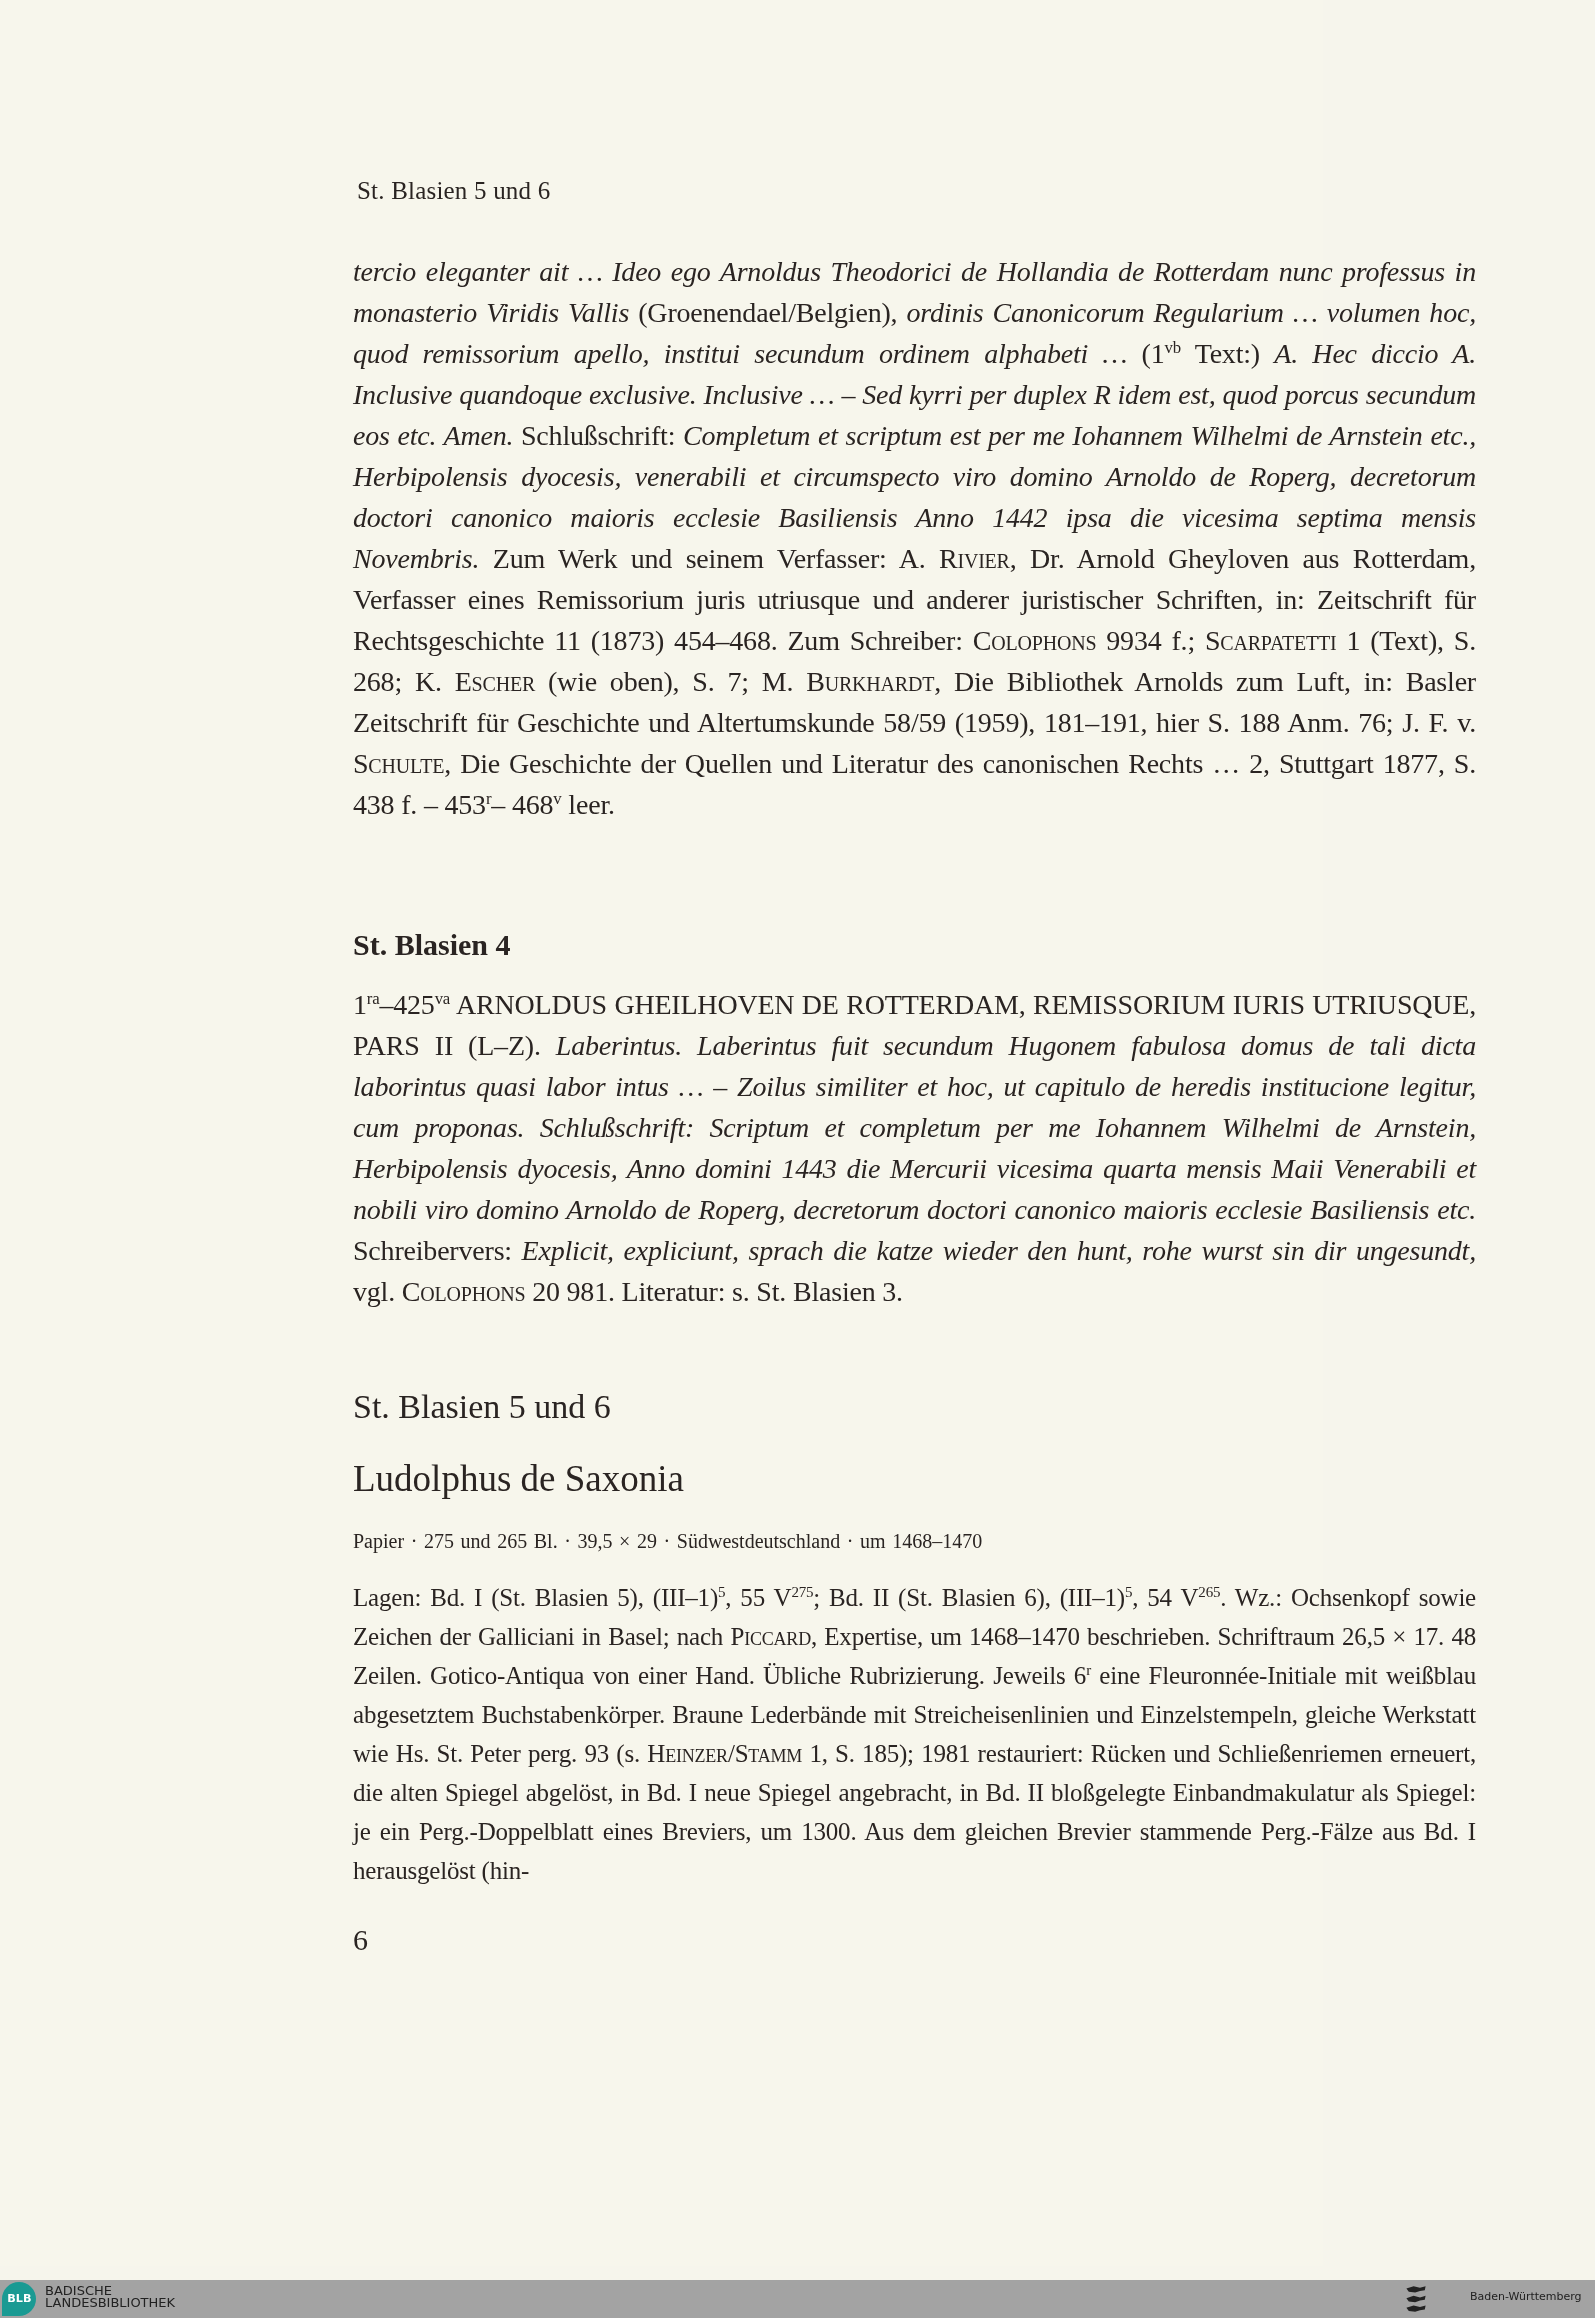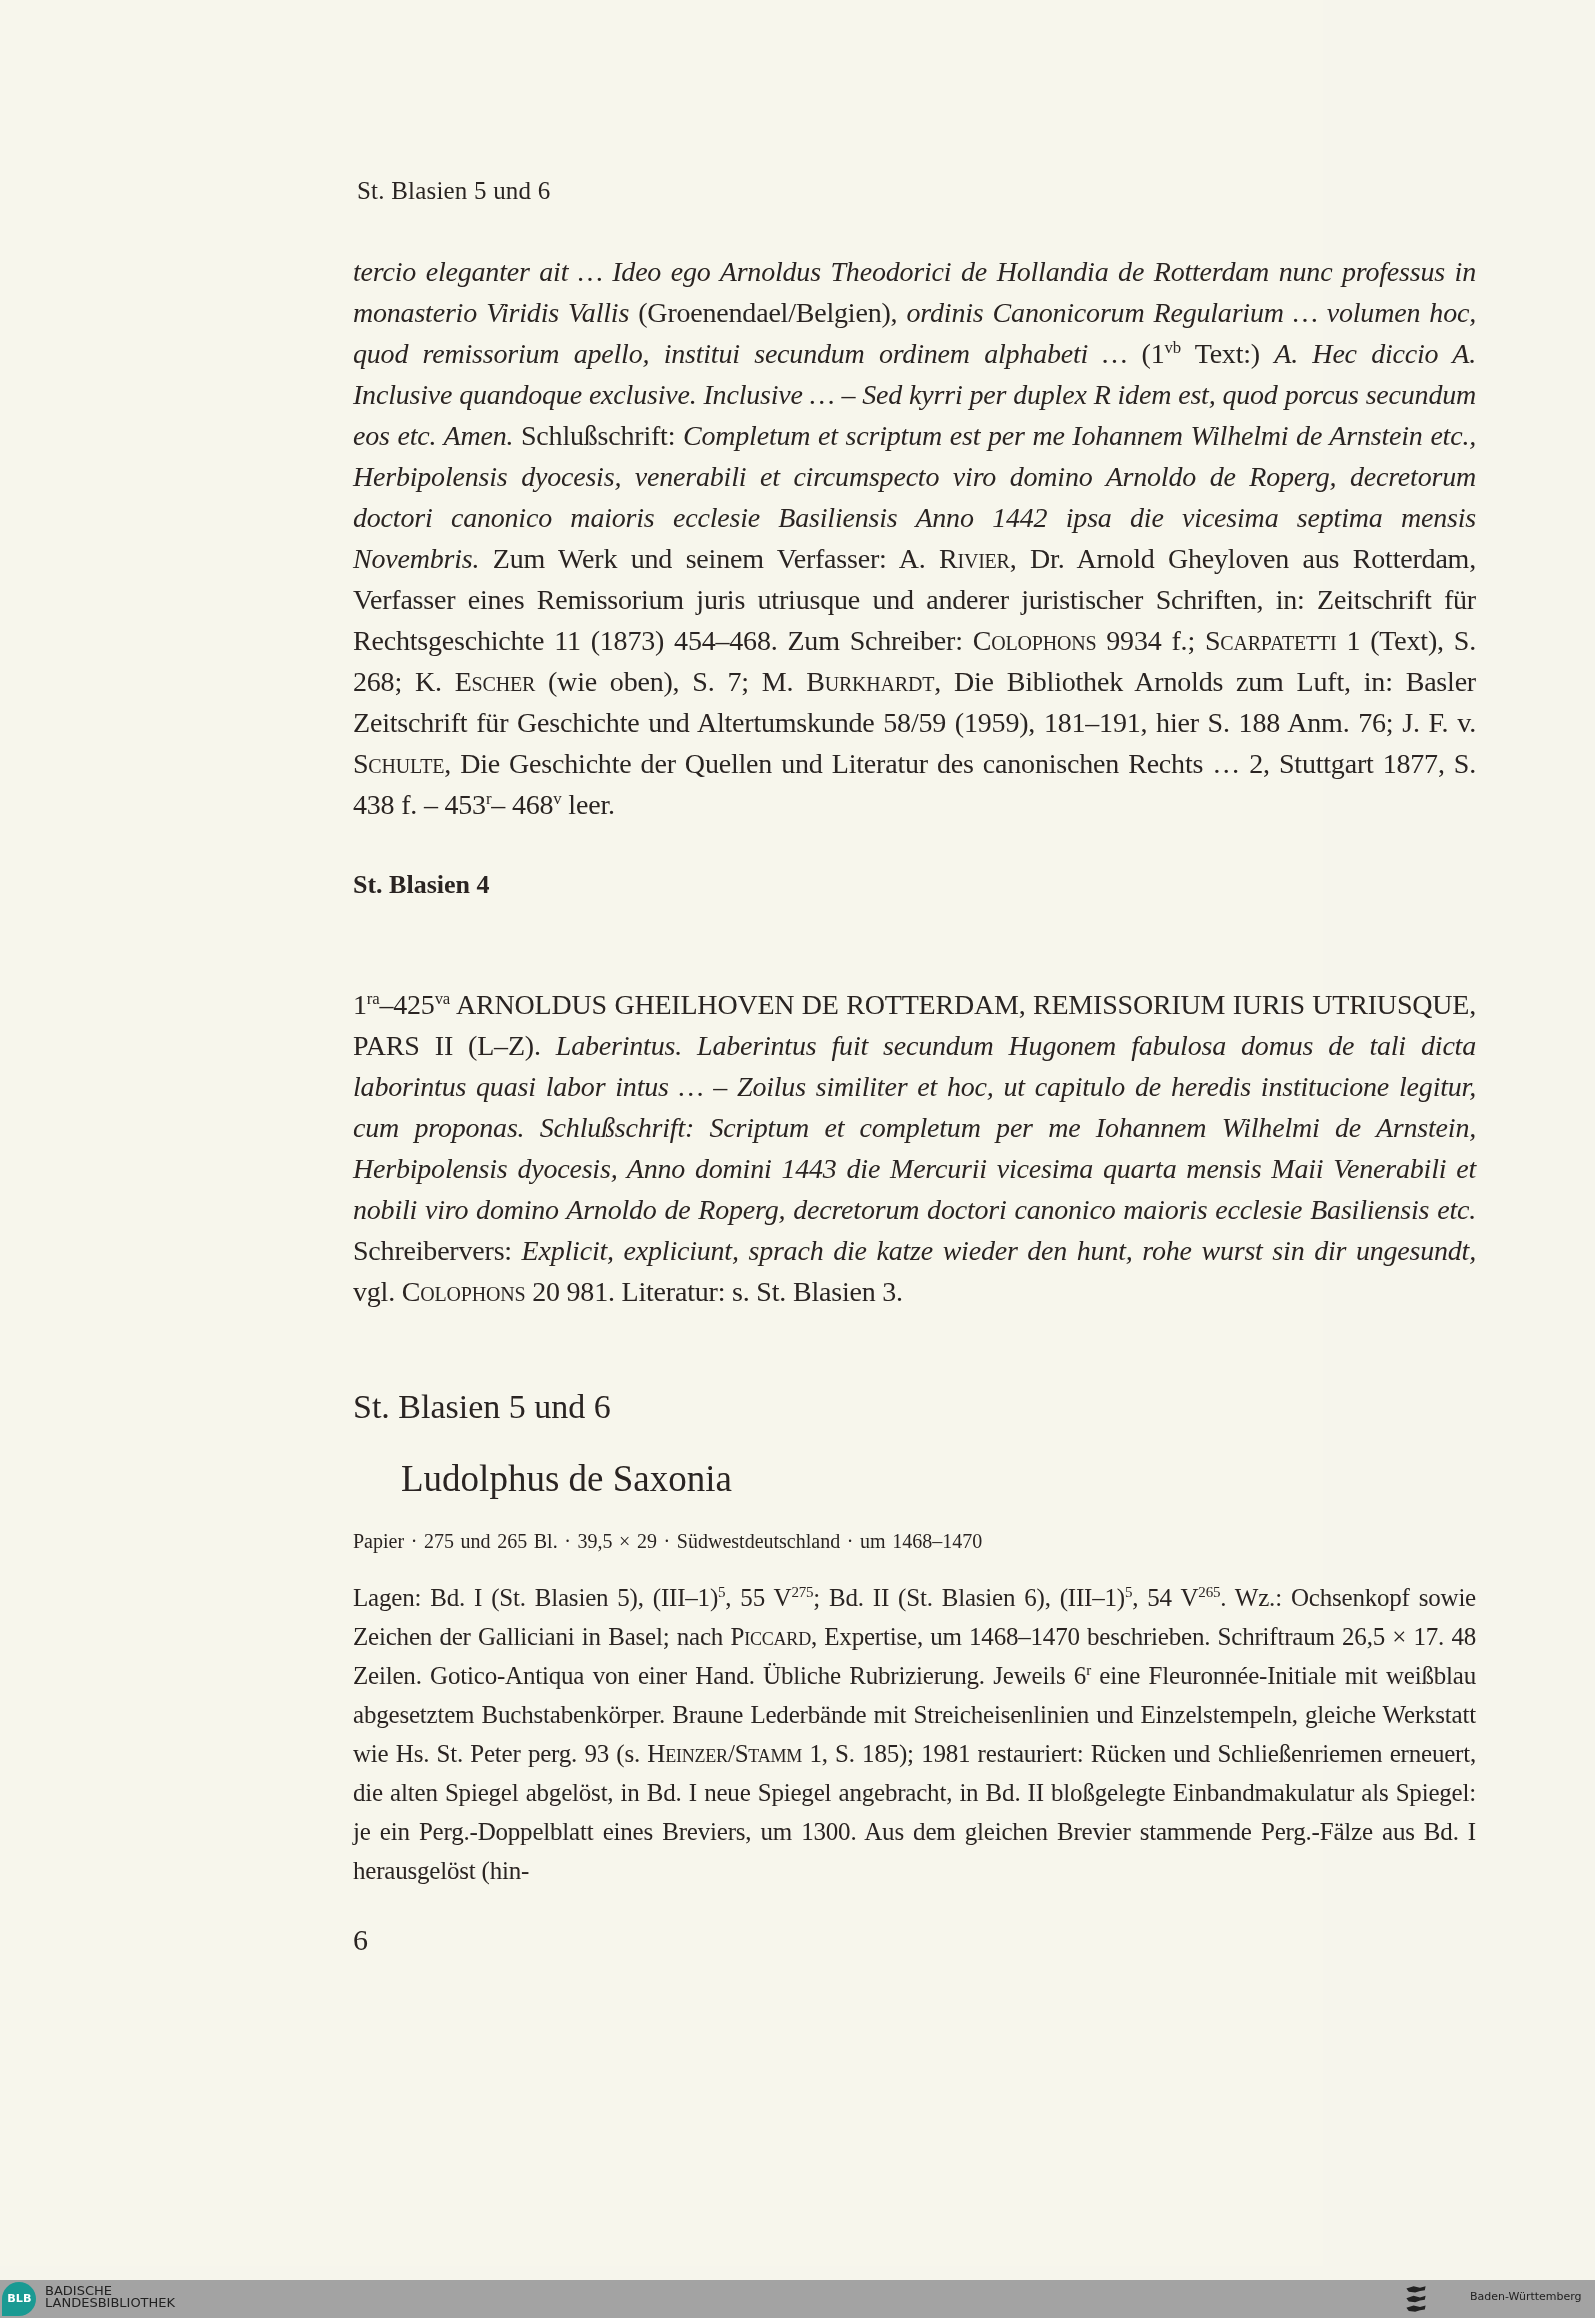--- a/index.html
+++ b/index.html
@@ -13,24 +13,24 @@
   .col { position:absolute; left:353px; width:1123px; }
   .running-head { position:absolute; left:357px; top:177px; font-size:25px; letter-spacing:0.2px; }
   .para {
     font-size:28px; line-height:41px; text-align:justify; hyphens:manual;
     letter-spacing:-0.2px;
   }
   .para i { font-style:italic; }
   .sc { font-variant:small-caps; }
   sup { font-size:60%; line-height:0; vertical-align:super; }
   .p1 { top:251px; }
-  .h-sb4 { top:870px; font-size:26px; font-weight:bold; }
+  .h-sb4 { top:928px; font-size:30px; font-weight:bold; }
   .p2 { top:984px; }
   .h-main1 { top:1388px; font-size:34px; }
-  .h-main2 { top:1457px; font-size:37px;margin-left:48px; }
+  .h-main2 { top:1457px; font-size:37px; }
   .meta-line { top:1530px; font-size:20px; word-spacing:1.6px; }
   .p3 { top:1578px; font-size:25px; line-height:39px; }
   .pagenum { position:absolute; left:353px; top:1923px; font-size:30px; }
   .footer {
     position:absolute; left:0; top:2280px; width:1596px; height:39px; background:#a3a3a3;
     font-family:"DejaVu Sans", sans-serif;
   }
   .blb-logo {
     position:absolute; left:2.4px; top:1.6px; width:34px; height:34px; border-radius:50% 50% 50% 0;
     background:#1a9a93; color:#fff; font-weight:bold; font-size:11.2px;

